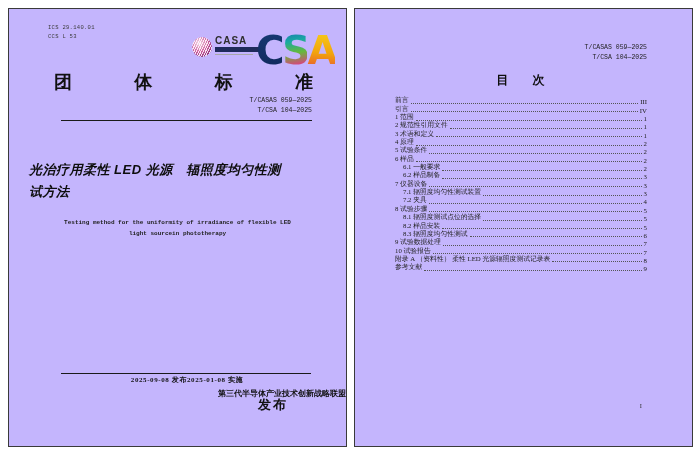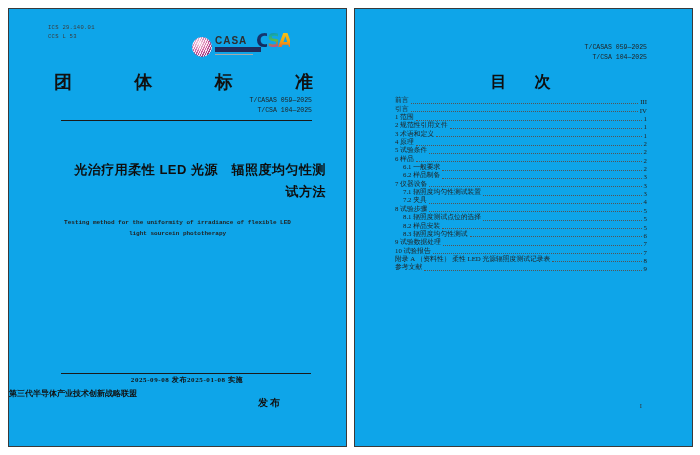--- a/index.html
+++ b/index.html
@@ -1,60 +1,60 @@
 <!DOCTYPE html>
 <html><head>
 <meta charset="utf-8">
 <style>
   html,body{margin:0;padding:0;background:#ffffff;}
   body{width:700px;height:455px;position:relative;font-family:"Liberation Serif",serif;color:#1a1a1a;}
-  .page{position:absolute;top:8px;width:337px;height:437px;background:#0ea5e9;border:1px solid #3a3a3a;}
+  .page{position:absolute;top:8px;width:337px;height:437px;background:#c4b5fd;border:1px solid #3a3a3a;}
   #page-left{left:8px;}
   #page-right{left:354px;}
 
   
   .ics{position:absolute;left:39px;top:14px;font-family:"Liberation Mono",monospace;font-size:5.5px;line-height:1.7;color:#3c3c3c;letter-spacing:.3px;}
 
   .casa-logo{position:absolute;left:183px;top:26px;display:flex;}
   .casa-sphere{width:20px;height:20px;border-radius:50%;margin-top:2px;
     background:
       repeating-linear-gradient(115deg, rgba(255,255,255,0) 0 1.1px, rgba(255,255,255,.85) 1.1px 2.1px),
       radial-gradient(circle at 35% 30%, #f6dcea 0%, #d262a2 45%, #8e2f7d 78%, #5f2a6e 100%);}
   .casa-right{margin-left:3px;display:flex;flex-direction:column;}
   .casa-word{font-family:"Liberation Sans",sans-serif;font-weight:bold;font-size:10px;letter-spacing:1px;color:#2e2e2e;line-height:1.1;}
   .casa-banner{width:46px;height:5px;background:#1f2b5b;margin-top:1px;}
   .casa-underline{width:38px;height:1.2px;background:#a8a8a8;margin-top:1.5px;}
 
-  .csa-logo{position:absolute;left:247px;top:22px;font-family:"DejaVu Sans",sans-serif;font-weight:800;font-size:19px;line-height:1;letter-spacing:-3px;}
+  .csa-logo{position:absolute;left:247px;top:22px;font-family:"DejaVu Sans",sans-serif;font-weight:800;font-size:39px;line-height:1;letter-spacing:-3px;}
   .csa-logo span{-webkit-background-clip:text;background-clip:text;color:transparent;}
   .csa-c{background-image:linear-gradient(180deg,#173a75,#10275a);}
   .csa-s{background-image:linear-gradient(170deg,#1f64b5 0%,#18a9a2 30%,#66b93c 55%,#d8447c 80%,#c23268 100%);}
   .csa-a{background-image:linear-gradient(185deg,#f6d31f 0%,#f2a40c 55%,#e8642d 85%,#d84a63 100%);}
 
   .std-type{position:absolute;left:45px;right:33px;top:61px;display:flex;justify-content:space-between;
     font-family:"Liberation Sans",sans-serif;font-weight:bold;font-size:18px;color:#111;}
   .std-numbers{position:absolute;right:34px;top:87px;text-align:right;font-family:"Liberation Mono",monospace;font-size:6.5px;line-height:1.5;color:#222;}
   .head-rule{position:absolute;left:52px;right:34px;top:111px;border-top:1px solid #1a1a1a;}
 
-  .doc-title{position:absolute;left:20px;right:20px;top:150px;text-align:right;
-    font-family:"Liberation Sans",sans-serif;font-weight:bold;font-size:13px;line-height:1.7;color:#0e0e0e;letter-spacing:.5px;}
+  .doc-title{position:absolute;left:20px;right:20px;top:150px;text-align:left;
+    font-family:"Liberation Sans",sans-serif;font-weight:bold;font-size:13px;line-height:1.7;color:#0e0e0e;letter-spacing:.5px;font-style:italic;}
   .doc-title-en{position:absolute;left:20px;right:20px;top:208px;text-align:center;
     font-family:"Liberation Mono",monospace;font-weight:bold;font-size:6px;line-height:1.9;color:#222;}
 
   .foot-rule{position:absolute;left:52px;right:35px;top:364px;border-top:1px solid #1a1a1a;}
   .date-row{position:absolute;left:54px;right:35px;top:366px;display:flex;justify-content:center;
     font-size:7px;font-weight:bold;letter-spacing:.6px;color:#111;}
-  .issuers{position:absolute;left:0;right:0;top:379px;text-align:left;
+  .issuers{position:absolute;left:0;right:0;top:379px;text-align:right;
     font-family:"Liberation Sans",sans-serif;font-weight:bold;font-size:8px;line-height:1.45;color:#111;}
-  .publish-label{position:absolute;left:249px;top:387px;font-family:"Liberation Sans",sans-serif;font-weight:bold;font-size:10px;color:#111;letter-spacing:2px;}
+  .publish-label{position:absolute;left:249px;top:387px;font-family:"Liberation Sans",sans-serif;font-weight:bold;font-size:13px;color:#111;letter-spacing:2px;}
 
   
   .hdr-numbers{position:absolute;right:45px;top:34px;text-align:right;font-family:"Liberation Mono",monospace;font-size:6.5px;line-height:1.5;color:#222;}
   .toc-title{position:absolute;left:0;right:0;top:63px;text-align:center;
-    font-family:"Liberation Sans",sans-serif;font-weight:bold;font-size:16px;letter-spacing:6px;color:#0e0e0e;}
+    font-family:"Liberation Sans",sans-serif;font-weight:bold;font-size:12px;letter-spacing:6px;color:#0e0e0e;}
   .toc-list{position:absolute;left:40px;right:45px;top:88px;}
   .toc-row{display:flex;align-items:flex-end;height:8.35px;font-size:6.8px;color:#222;white-space:nowrap;}
   .toc-row.toc-indent{padding-left:8px;}
   .toc-label{flex:0 0 auto;}
   .toc-dots{flex:1 1 auto;border-bottom:1px dotted #555;margin:0 2px 1.5px 2px;min-width:6px;}
   .toc-page{flex:0 0 auto;}
   .folio{position:absolute;right:50px;top:393px;font-size:6.5px;color:#333;}
 </style>
 </head>
 <body>

